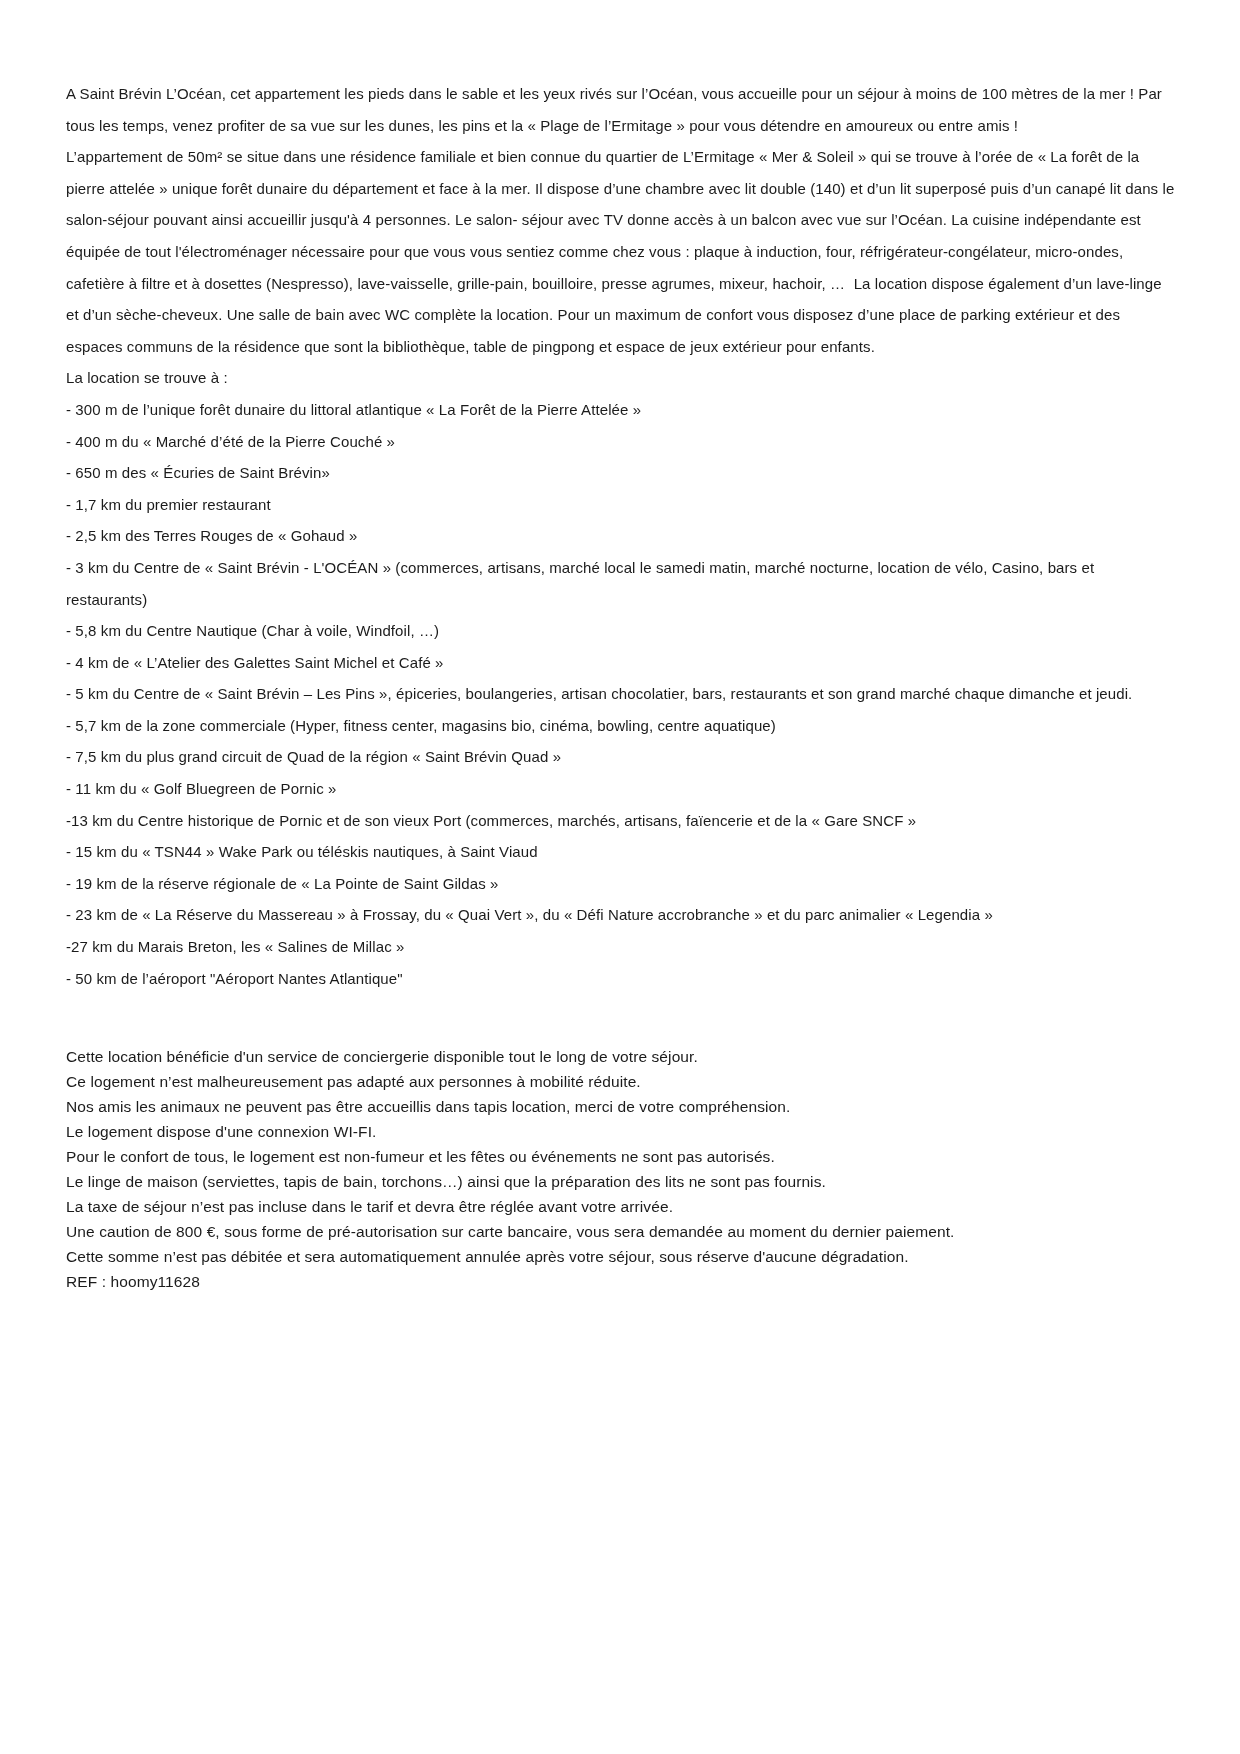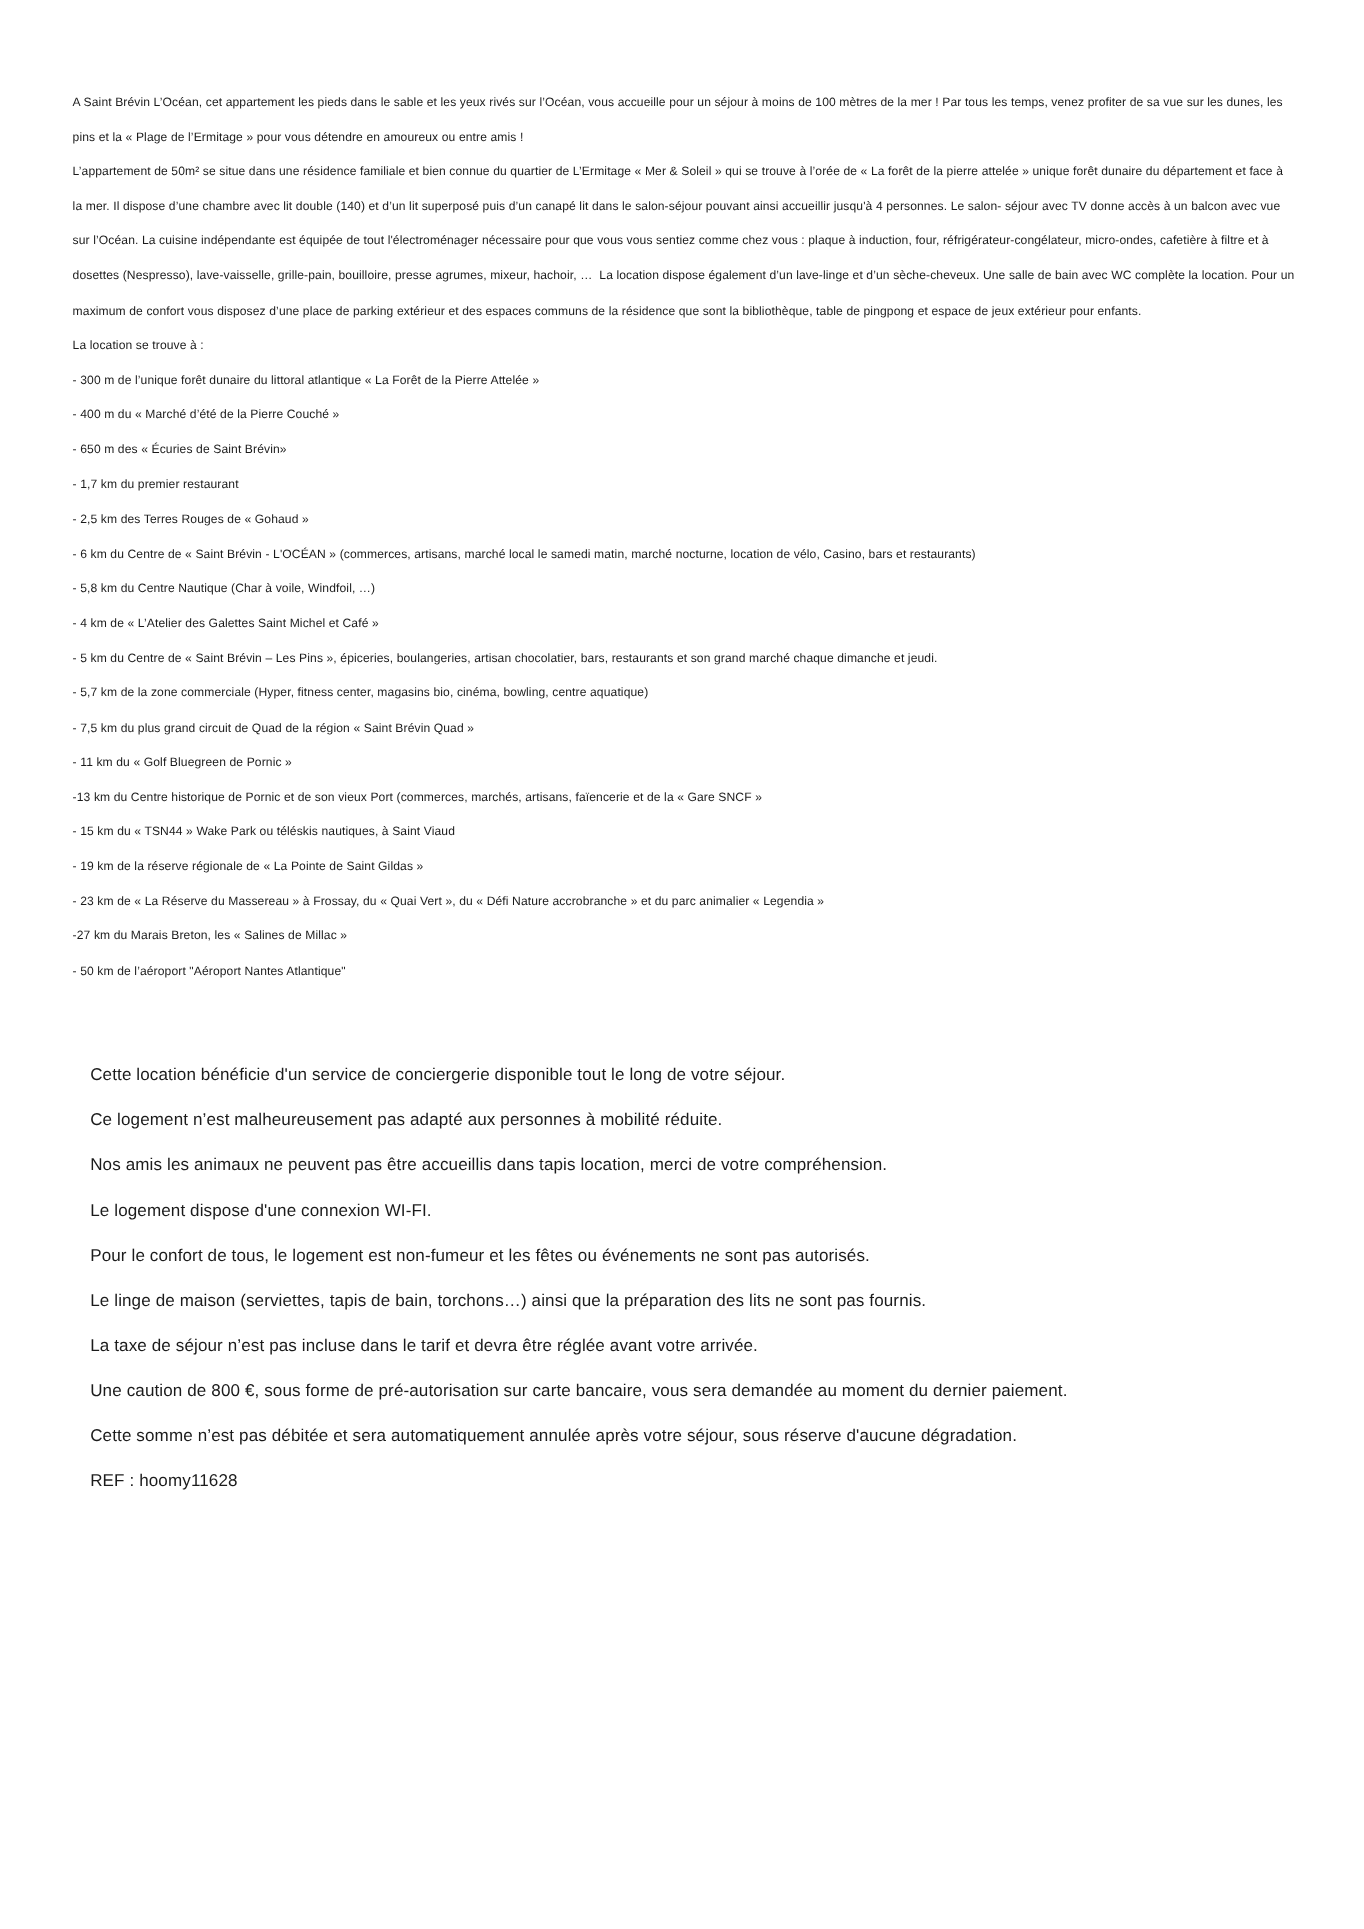--- a/index.html
+++ b/index.html
@@ -15,31 +15,31 @@
     overflow: hidden;
     box-sizing: border-box;
     padding: 78px 62px 0 66px;
   }
   .content {
     width: 1112px;
   }
   .para {
     margin: 0;
     font-family: "Liberation Sans", sans-serif;
-    font-size: 11px;
+    font-size: 15px;
     line-height: 31.6px;
     color: #1b1b1b;
     letter-spacing: 0.1px;
     white-space: pre-wrap;
   }
   .blank-line {
     height: 50px;
   }
   .note-line {
-    margin: 16px;
+    margin: 0;
     font-family: "Liberation Sans", sans-serif;
     font-size: 15.5px;
     line-height: 25px;
     color: #1b1b1b;
     letter-spacing: 0.1px;
     white-space: pre-wrap;
   }
 </style>
 </head>
 <body>
@@ -53,21 +53,21 @@
       </div>
 
     <p class="para">La location se trouve à :</p>
 
     <div>
         <p class="para">- 300 m de l’unique forêt dunaire du littoral atlantique « La Forêt de la Pierre Attelée »</p>
         <p class="para">- 400 m du « Marché d’été de la Pierre Couché »</p>
         <p class="para">- 650 m des « Écuries de Saint Brévin»</p>
         <p class="para">- 1,7 km du premier restaurant</p>
         <p class="para">- 2,5 km des Terres Rouges de « Gohaud »</p>
-        <p class="para">- 6 km du Centre de « Saint Brévin - L'OCÉAN » (commerces, artisans, marché local le samedi matin, marché nocturne, location de vélo, Casino, bars et restaurants)</p>
+        <p class="para">- 3 km du Centre de « Saint Brévin - L'OCÉAN » (commerces, artisans, marché local le samedi matin, marché nocturne, location de vélo, Casino, bars et restaurants)</p>
         <p class="para">- 5,8 km du Centre Nautique (Char à voile, Windfoil, …)</p>
         <p class="para">- 4 km de « L’Atelier des Galettes Saint Michel et Café »</p>
         <p class="para">- 5 km du Centre de « Saint Brévin – Les Pins », épiceries, boulangeries, artisan chocolatier, bars, restaurants et son grand marché chaque dimanche et jeudi.</p>
         <p class="para">- 5,7 km de la zone commerciale (Hyper, fitness center, magasins bio, cinéma, bowling, centre aquatique)</p>
         <p class="para">- 7,5 km du plus grand circuit de Quad de la région « Saint Brévin Quad »</p>
         <p class="para">- 11 km du « Golf Bluegreen de Pornic »</p>
         <p class="para">-13 km du Centre historique de Pornic et de son vieux Port (commerces, marchés, artisans, faïencerie et de la « Gare SNCF »</p>
         <p class="para">- 15 km du « TSN44 » Wake Park ou téléskis nautiques, à Saint Viaud</p>
         <p class="para">- 19 km de la réserve régionale de « La Pointe de Saint Gildas »</p>
         <p class="para">- 23 km de « La Réserve du Massereau » à Frossay, du « Quai Vert », du « Défi Nature accrobranche » et du parc animalier « Legendia »</p>

